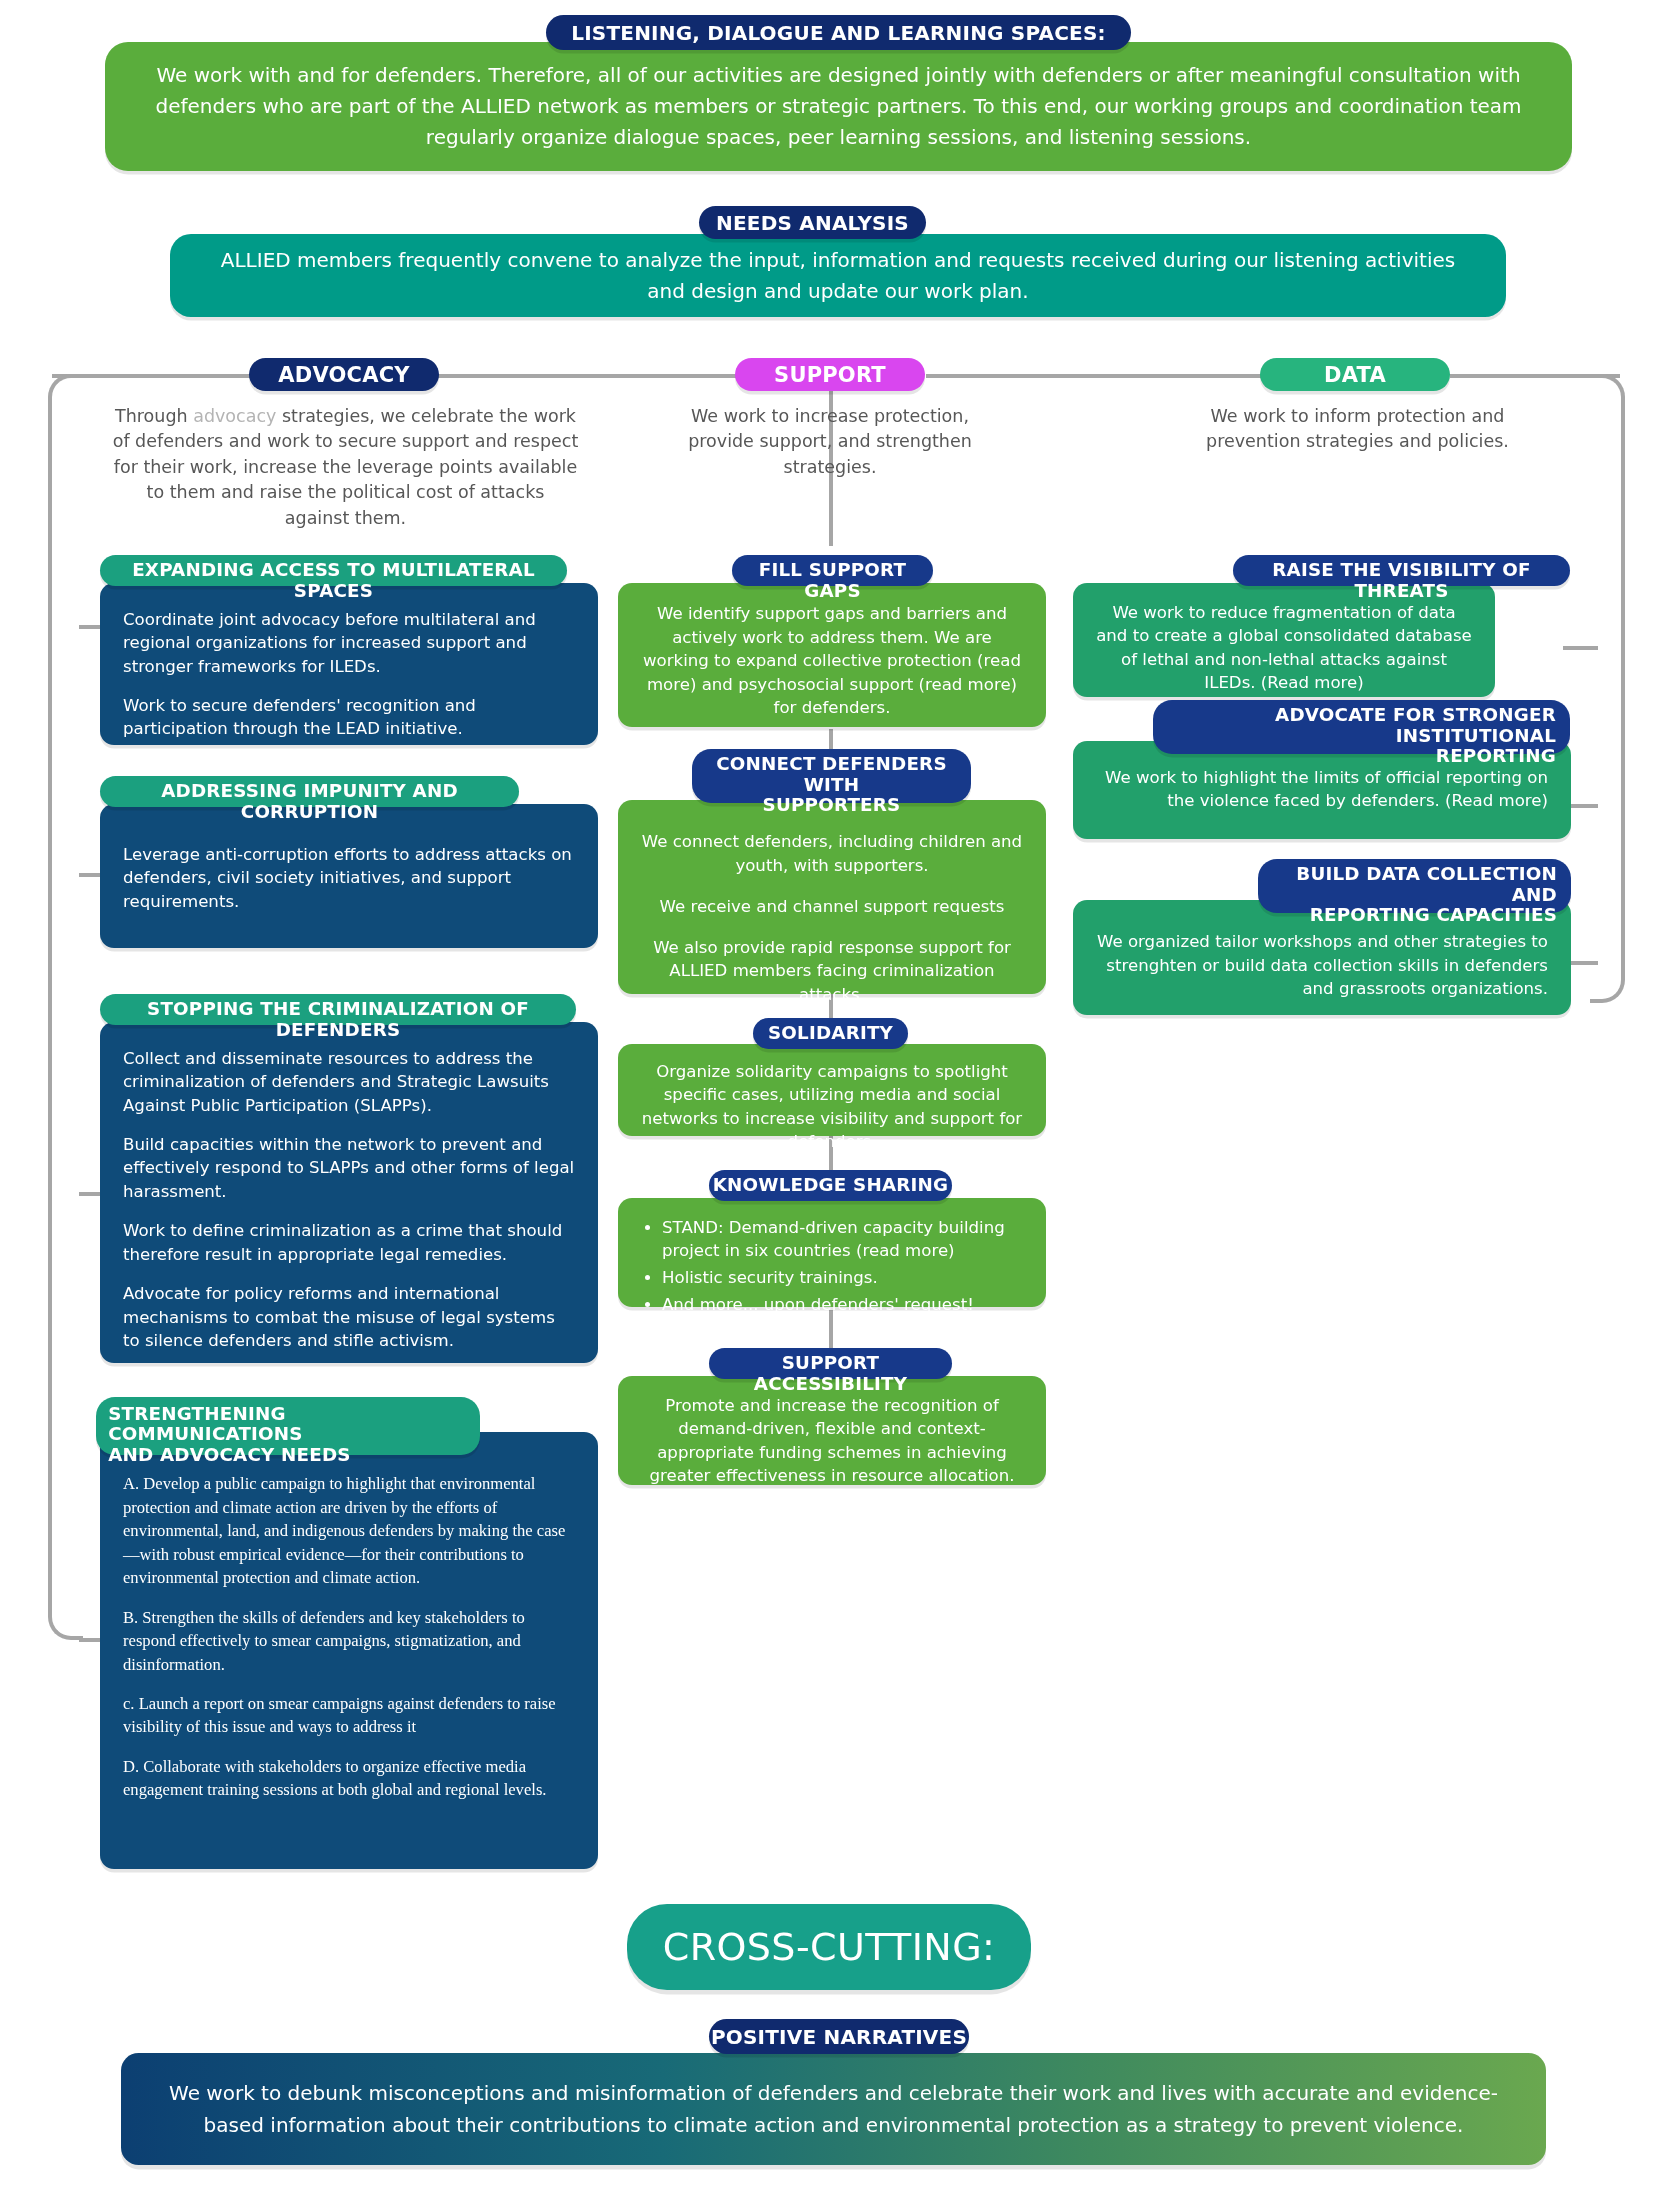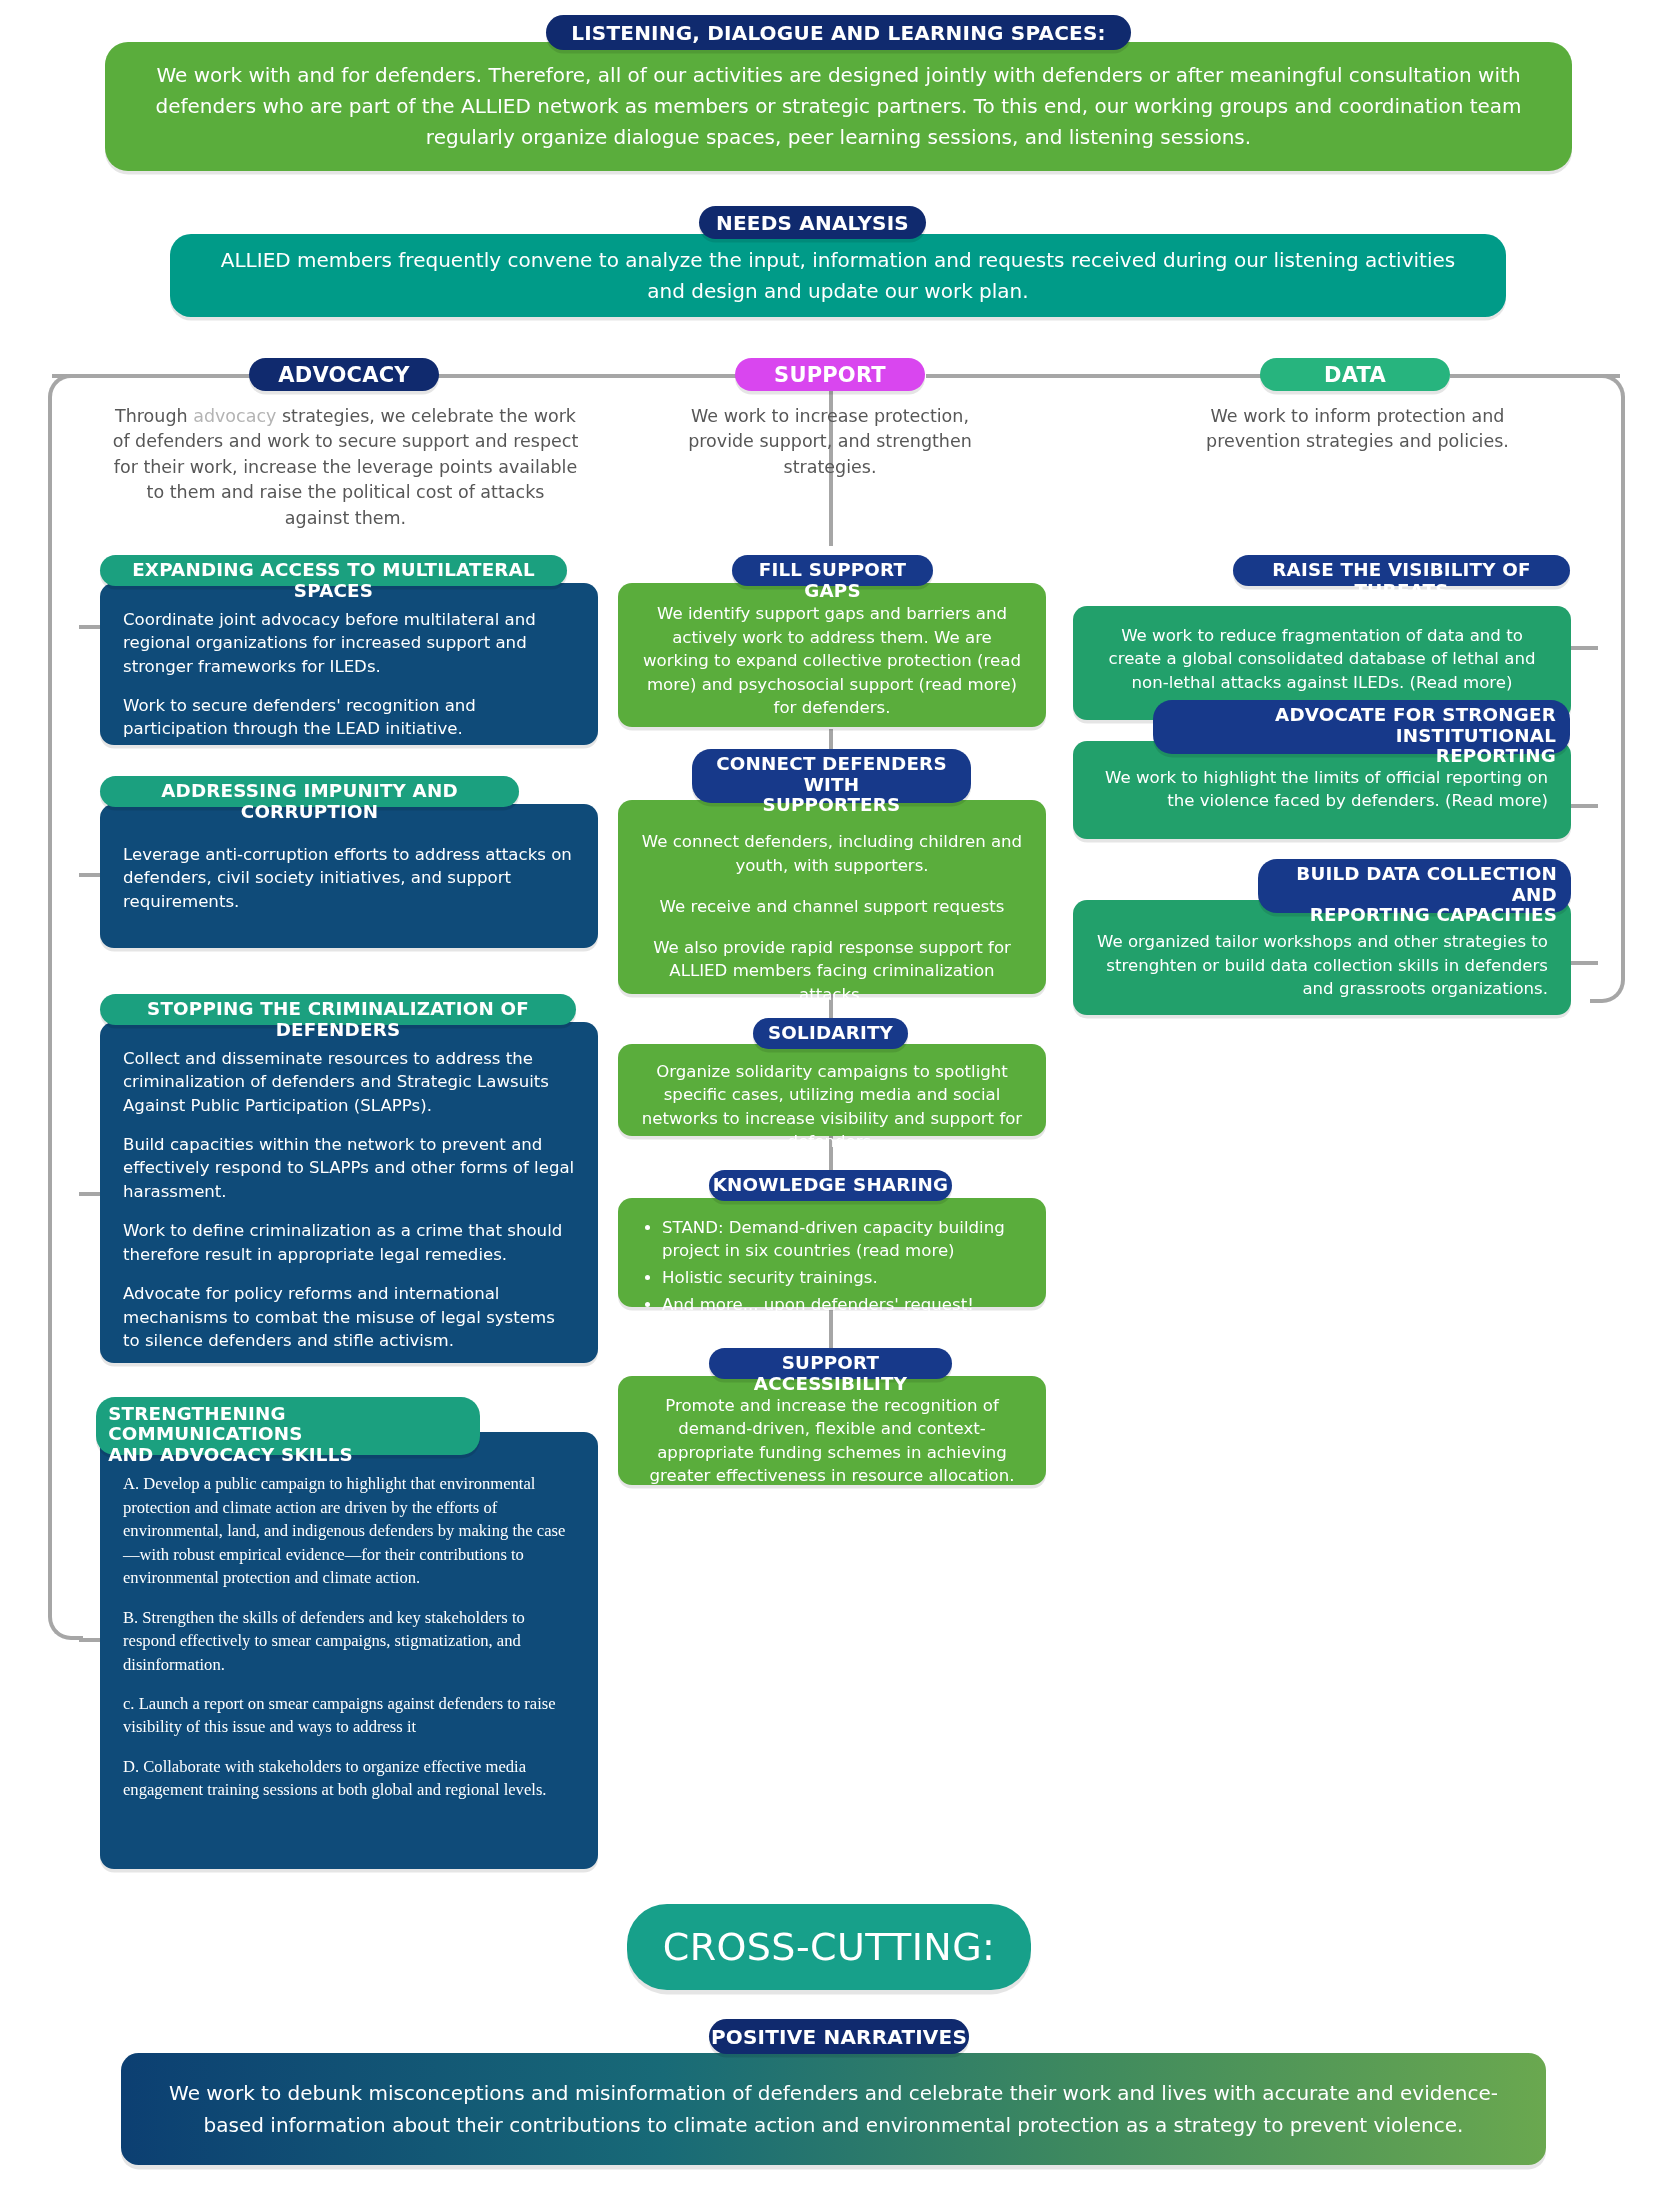--- a/index.html
+++ b/index.html
@@ -142,21 +142,21 @@
   <div class="abs body-box bg-navy shadowed" style="left:100px;top:1432px;width:498px;height:437px;padding:40px 23px 15.7px 23px;font-size:16.6px;font-family:Liberation Serif, serif;">
     <div>A. Develop a public campaign to highlight that environmental protection and climate action are driven by the efforts of environmental, land, and indigenous defenders by making the case—with robust empirical evidence—for their contributions to environmental protection and climate action.</div>
     <div style="height:15.7px;"></div>
     <div>B. Strengthen the skills of defenders and key stakeholders to respond effectively to smear campaigns, stigmatization, and disinformation.</div>
     <div style="height:15.7px;"></div>
     <div>c. Launch a report on smear campaigns against defenders to raise visibility of this issue and ways to address it</div>
     <div style="height:15.7px;"></div>
     <div>D. Collaborate with stakeholders to organize effective media engagement training sessions at both global and regional levels.</div>
   </div>
   <div class="abs pill teal2 shadowed" style="left:96px;top:1397px;width:384px;height:58px;font-size:18.3px;padding:7px 12.2px 0 12.2px;text-align:left;">STRENGTHENING COMMUNICATIONS
-AND ADVOCACY SKILLS</div>
+AND ADVOCACY NEEDS</div>
 
   <div class="abs body-box bg-green shadowed" style="left:618px;top:583px;width:428px;height:144px;padding:19px 21px;font-size:16.6px;text-align:center;">
     <div>We identify support gaps and barriers and actively work to address them. We are working to expand collective protection (read more) and psychosocial support (read more) for defenders.</div>
   </div>
   <div class="abs pill navy2 shadowed" style="left:732px;top:555px;width:201px;height:31px;font-size:18.3px;padding-top:5.2px;">FILL SUPPORT GAPS</div>
 
   <div class="abs body-box bg-green shadowed" style="left:618px;top:800px;width:428px;height:194px;padding:30px 21px 15.7px 21px;font-size:16.6px;text-align:center;">
     <div>We connect defenders, including children and youth, with supporters.</div>
     <div style="height:17.5px;"></div>
     <div>We receive and channel support requests</div>
@@ -178,21 +178,21 @@
       <li>And more... upon defenders' request!</li>
     </ul>
   </div>
   <div class="abs pill navy2 shadowed" style="left:709px;top:1170px;width:243px;height:31px;font-size:18.3px;padding-top:5.2px;">KNOWLEDGE SHARING</div>
 
   <div class="abs body-box bg-green shadowed" style="left:618px;top:1376px;width:428px;height:109px;padding:17.5px 21px;font-size:16.6px;text-align:center;">
     <div>Promote and increase the recognition of demand-driven, flexible and context-appropriate funding schemes in achieving greater effectiveness in resource allocation.</div>
   </div>
   <div class="abs pill navy2 shadowed" style="left:709px;top:1348px;width:243px;height:31px;font-size:18.3px;padding-top:5.2px;">SUPPORT ACCESSIBILITY</div>
 
-  <div class="abs body-box bg-emerald shadowed" style="left:1073px;top:606px;width:498px;height:114px;padding:17.5px 23px;font-size:16.6px;text-align:center;">
+  <div class="abs body-box bg-emerald shadowed" style="left:1073px;top:583px;width:422px;height:114px;padding:17.5px 23px;font-size:16.6px;text-align:center;">
     <div>We work to reduce fragmentation of data and to create a global consolidated database of lethal and non-lethal attacks against ILEDs. (Read more)</div>
   </div>
   <div class="abs pill navy2 shadowed" style="left:1233px;top:555px;width:337px;height:31px;font-size:18.3px;padding-top:5.2px;">RAISE THE VISIBILITY OF THREATS</div>
 
   <div class="abs body-box bg-emerald shadowed" style="left:1073px;top:741px;width:498px;height:98px;padding:24.5px 23px;font-size:16.6px;text-align:right;">
     <div>We work to highlight the limits of official reporting on the violence faced by defenders. (Read more)</div>
   </div>
   <div class="abs pill navy2 shadowed" style="left:1153px;top:700px;width:417px;height:54px;font-size:18.3px;padding-top:5.2px;text-align:right;padding-right:14px;">ADVOCATE FOR STRONGER INSTITUTIONAL
 REPORTING</div>
 

